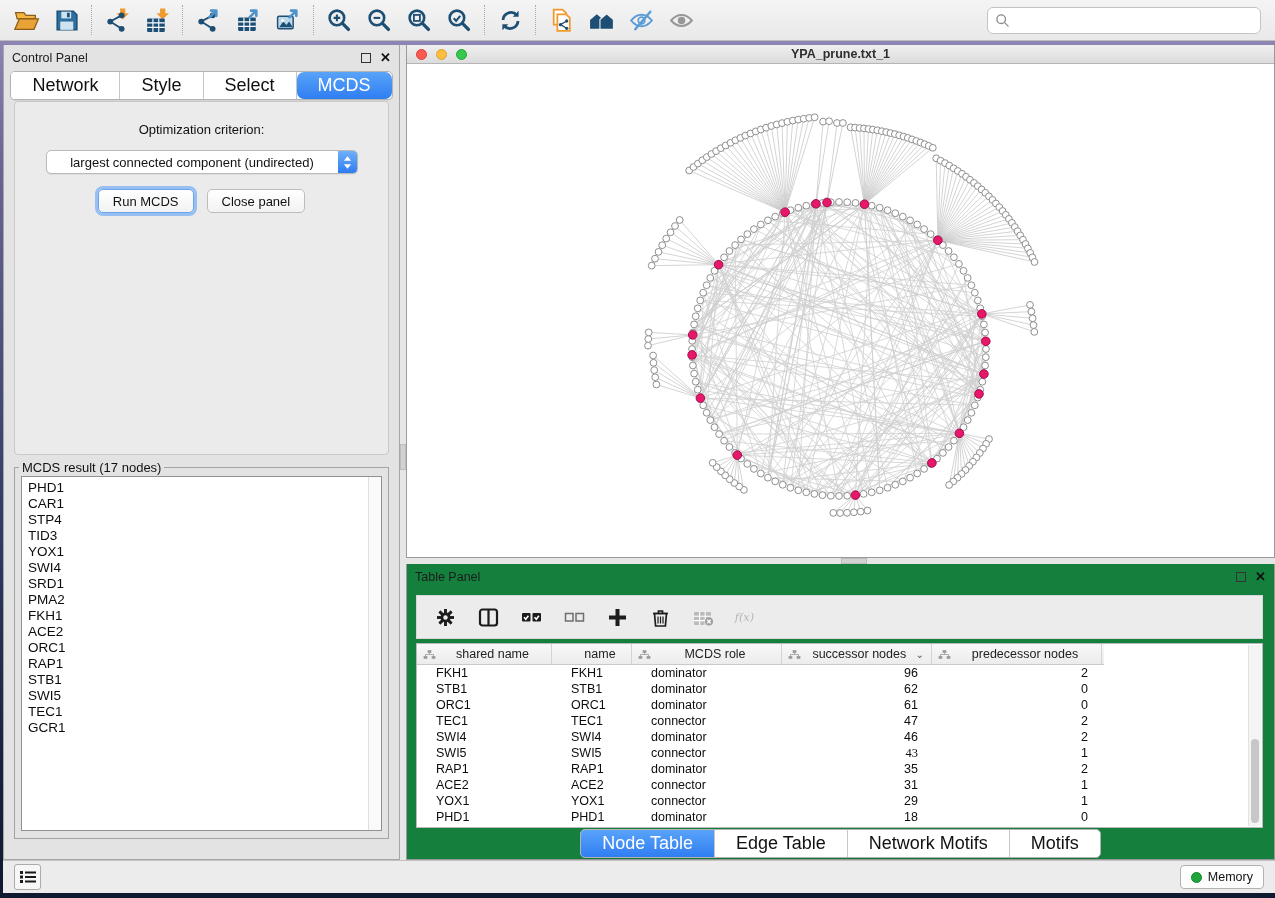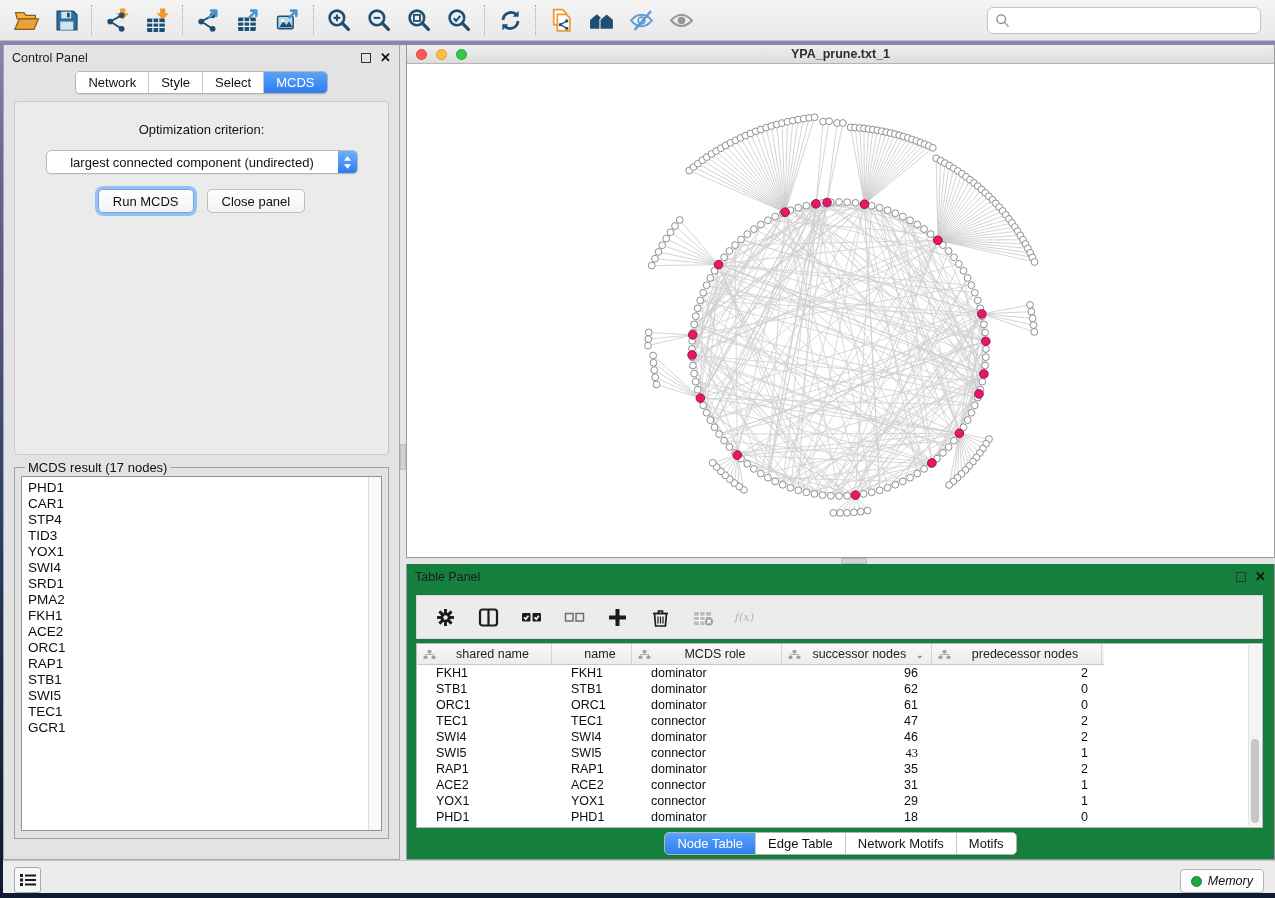--- a/index.html
+++ b/index.html
@@ -25,37 +25,37 @@
   .content{flex:1;display:flex;padding-top:4px;min-height:0;}
   
   .control-panel{width:397px;background:#e3e3e3;border:1px solid #a6a6a6;border-top:none;display:flex;flex-direction:column;}
   .panel-head{height:26px;display:flex;align-items:center;padding:0 8px;}
   .panel-title{font-size:12.5px;color:#1c1c1c;}
   .panel-head .win-icons{margin-left:auto;display:flex;align-items:center;gap:9px;}
   .float-ic{width:10px;height:10px;border:1.6px solid #333;display:inline-block;cursor:pointer;}
   .close-ic{font-size:13px;font-weight:bold;color:#111;cursor:pointer;line-height:10px;}
   .seg-row{height:26px;display:flex;justify-content:center;align-items:flex-start;}
   .seg-ctl{display:inline-flex;border:1px solid #b3b3b3;border-radius:5px;overflow:hidden;background:#fff;box-shadow:0 1px 1px rgba(0,0,0,.08);}
-  .seg{padding:3px 12px;font-size:13px;color:#111;background:#fff;border-right:1px solid #c6c6c6;cursor:pointer;white-space:nowrap;}
-  .seg:last-child{border-right:none;}
+  .seg{padding:3px 21px;font-size:18px;color:#111;background:#fff;border-right:1px solid #c6c6c6;cursor:pointer;white-space:nowrap;}
+  .seg:last-child{border-right:none;border-radius:7px;}
   .seg.active{background:linear-gradient(#59a3f9,#2f7ef2);color:#fff;}
   .mcds-box{margin:4px 10px 0 10px;height:354px;background:#ebebeb;border:1px solid #c9c9c9;border-radius:4px;text-align:center;}
   .crit-label{margin-top:20px;font-size:13px;color:#111;}
   .dropdown{margin:13px auto 0;width:312px;height:24px;background:#fff;border:1px solid #b9b9b9;border-radius:5px;
     display:flex;align-items:center;cursor:pointer;box-shadow:0 1px 1px rgba(0,0,0,.06);}
   .dropdown .dd-text{flex:1;text-align:center;font-size:13px;color:#111;white-space:nowrap;overflow:hidden;}
   .dd-stepper{width:19px;height:22px;border-radius:0 4px 4px 0;background:linear-gradient(#6fb0f9,#2e7cf1);
     display:flex;flex-direction:column;align-items:center;justify-content:center;gap:1px;}
   .dd-stepper svg{width:9px;height:7px;}
   .btn-row{margin-top:15px;display:flex;justify-content:center;gap:13px;}
   .mac-btn{height:24px;padding:0 14px;background:linear-gradient(#ffffff,#f2f2f2);border:1px solid #bdbdbd;border-radius:5px;
     font-size:13px;color:#111;cursor:pointer;font-family:inherit;}
   .mac-btn.focused{box-shadow:0 0 0 3px rgba(97,162,245,.6);border-color:#6ca4ec;}
   .result-group{flex:1;margin:12px 10px 20px 10px;border:1px solid #a3a3a3;position:relative;padding:8px 6px 7px 6px;min-height:0;}
-  .result-legend{position:absolute;top:-8px;left:10px;background:#e3e3e3;padding:0 3px;font-size:13px;color:#111;}
+  .result-legend{position:absolute;top:-8px;left:4px;background:#e3e3e3;padding:0 3px;font-size:13px;color:#111;}
   .result-list{height:100%;background:#fff;border:1px solid #919191;position:relative;overflow:hidden;padding:3px 0 0 6px;}
   .result-list .item{font-size:13.5px;line-height:16px;color:#0d0d0d;}
   .list-scroll{position:absolute;top:0;right:0;bottom:0;width:13px;background:#fafafa;border-left:1px solid #dedede;}
   
   .v-split{width:6px;background:#e6e6e6;position:relative;cursor:col-resize;}
   .v-split .grip{position:absolute;top:49%;left:0;width:6px;height:26px;background:#d2d2d2;border:1px solid #bdbdbd;}
   .h-split{height:6px;background:#e6e6e6;position:relative;cursor:row-resize;}
   .h-split .grip{position:absolute;left:50%;top:0;width:26px;height:6px;background:#d2d2d2;border:1px solid #bdbdbd;}
   
   .right{flex:1;display:flex;flex-direction:column;min-width:0;}
@@ -80,21 +80,21 @@
   .th svg{width:13px;height:13px;margin:0 2px;flex:0 0 auto;}
   .th .lbl{flex:1;text-align:center;white-space:nowrap;overflow:hidden;}
   .th .sort{font-size:10px;color:#555;margin-right:3px;}
   .trow{display:flex;height:16px;align-items:center;}
   .td{font-size:12.5px;color:#0d0d0d;white-space:nowrap;overflow:hidden;}
   .td.num{text-align:right;}
   .tbl-scroll{position:absolute;top:1px;right:1px;bottom:1px;width:13px;background:#f4f4f4;border-left:1px solid #e2e2e2;}
   .tbl-thumb{position:absolute;left:2px;right:2px;top:52%;bottom:3px;background:#c7c7c7;border-radius:5px;}
   .tp-tabs{height:31px;display:flex;justify-content:center;align-items:center;}
   
-  .statusbar{height:33px;background:#ececec;border-top:1px solid #c2c2c2;display:flex;align-items:flex-end;padding:0 11px;font-style:italic;}
+  .statusbar{height:33px;background:#ececec;border-top:1px solid #c2c2c2;display:flex;align-items:center;padding:0 11px;}
   .list-btn{width:27px;height:26px;background:#f7f7f7;border:1px solid #ababab;border-radius:3px;display:flex;align-items:center;justify-content:center;cursor:pointer;}
   .list-btn svg{width:16px;height:14px;}
   .mem-btn{margin-left:auto;height:24px;display:flex;align-items:center;gap:6px;background:#fdfdfd;border:1px solid #b2b2b2;border-radius:4px;padding:0 10px;cursor:pointer;}
   .mem-dot{width:11px;height:11px;border-radius:50%;background:#1ea63c;border:1px solid #14842d;}
   .mem-lbl{font-size:12.5px;color:#111;}
 </style>
 </head>
 <body>
 
 <div class="toolbar" id="main-toolbar">

